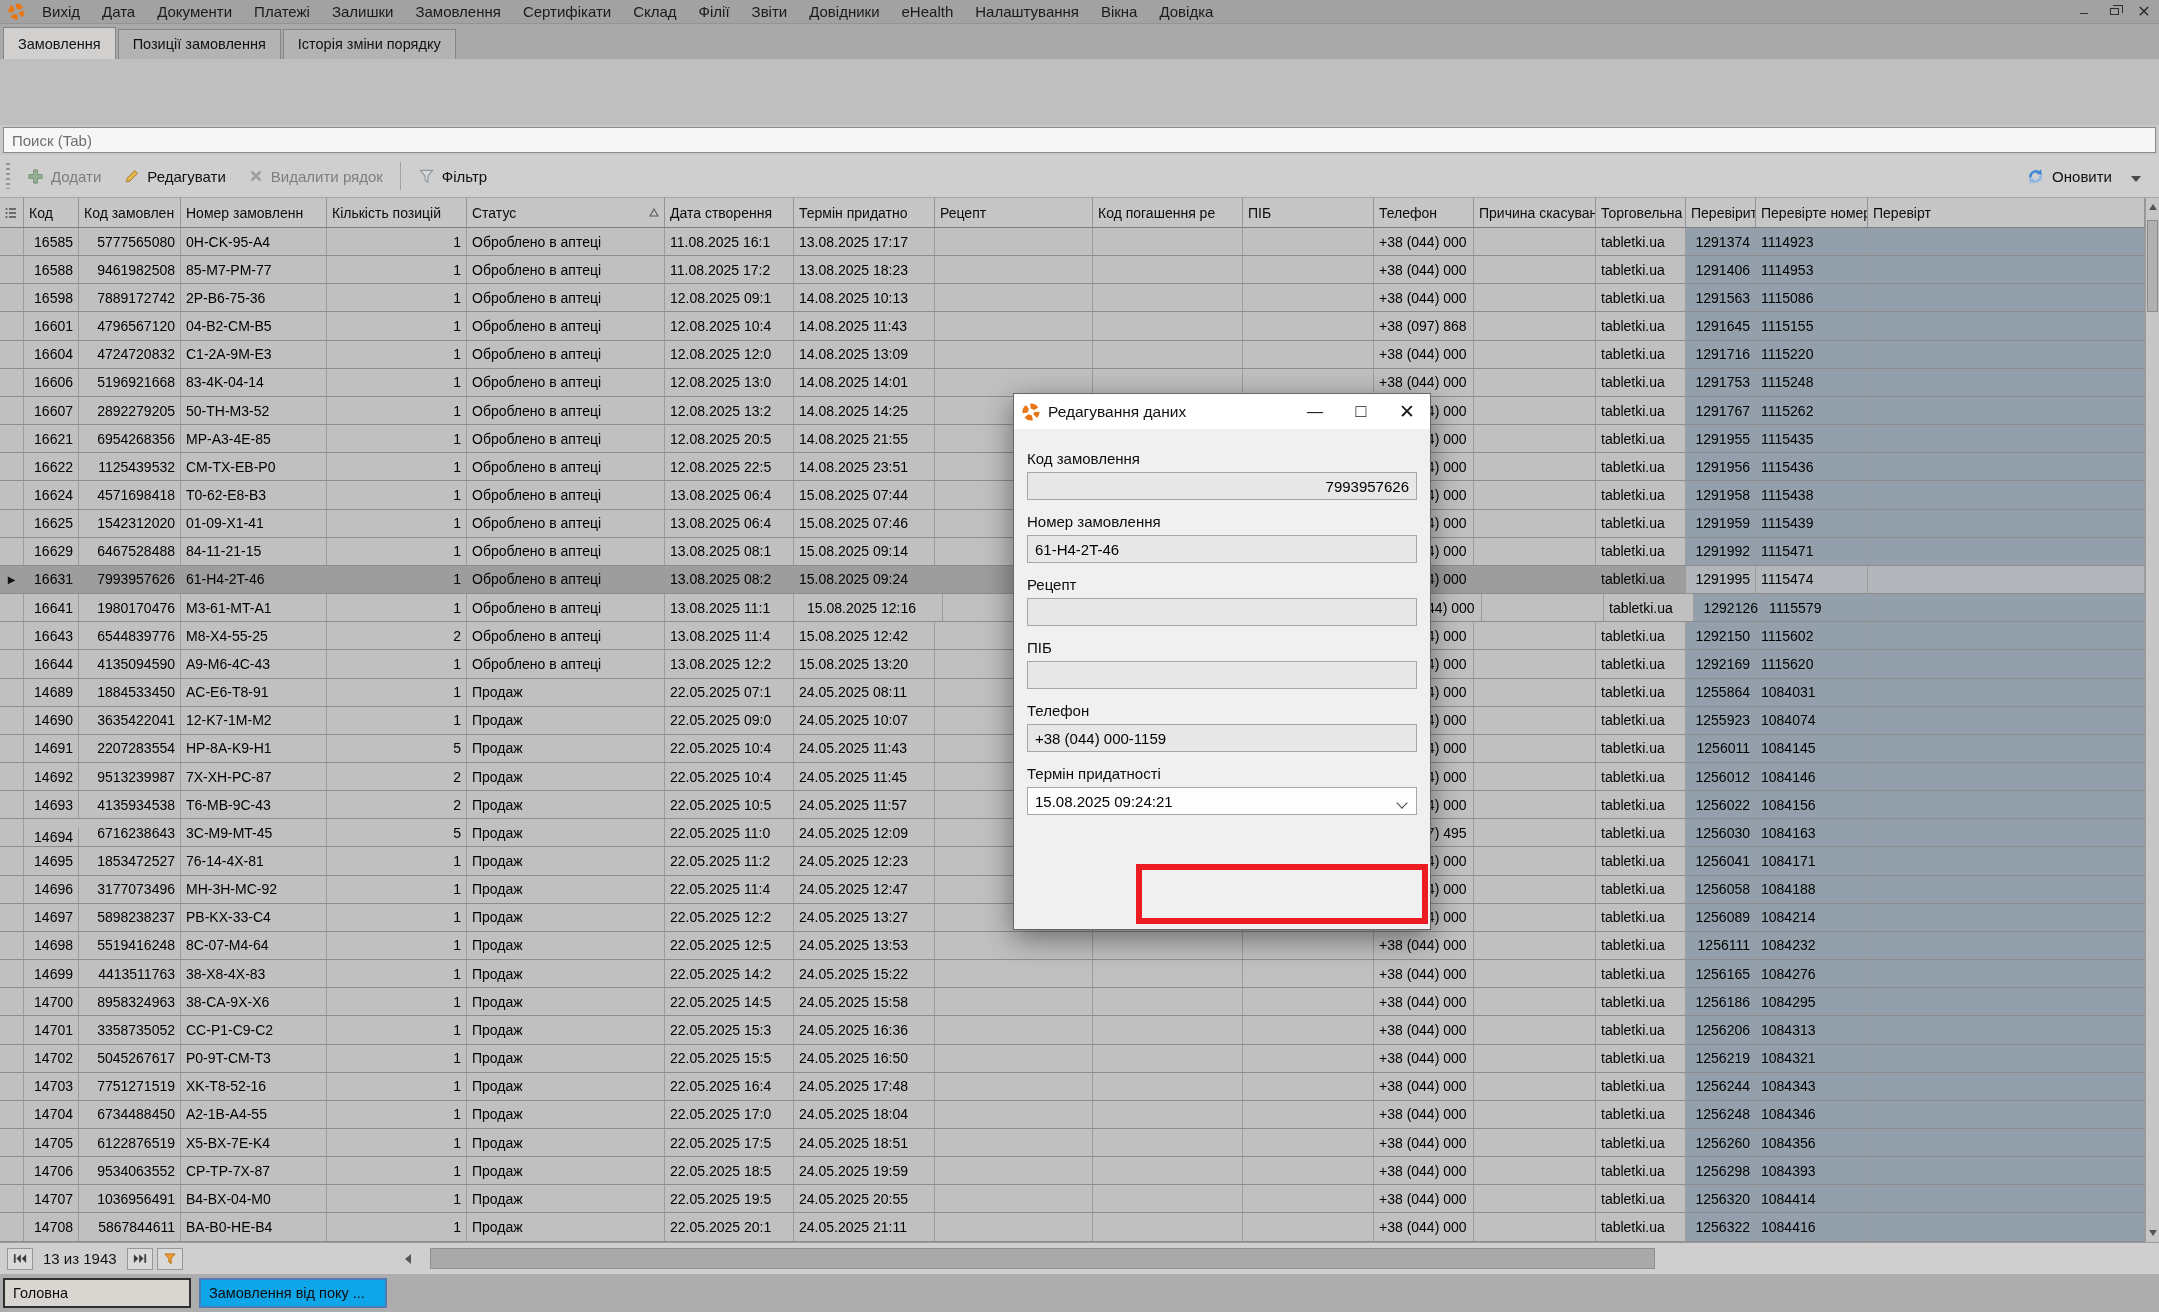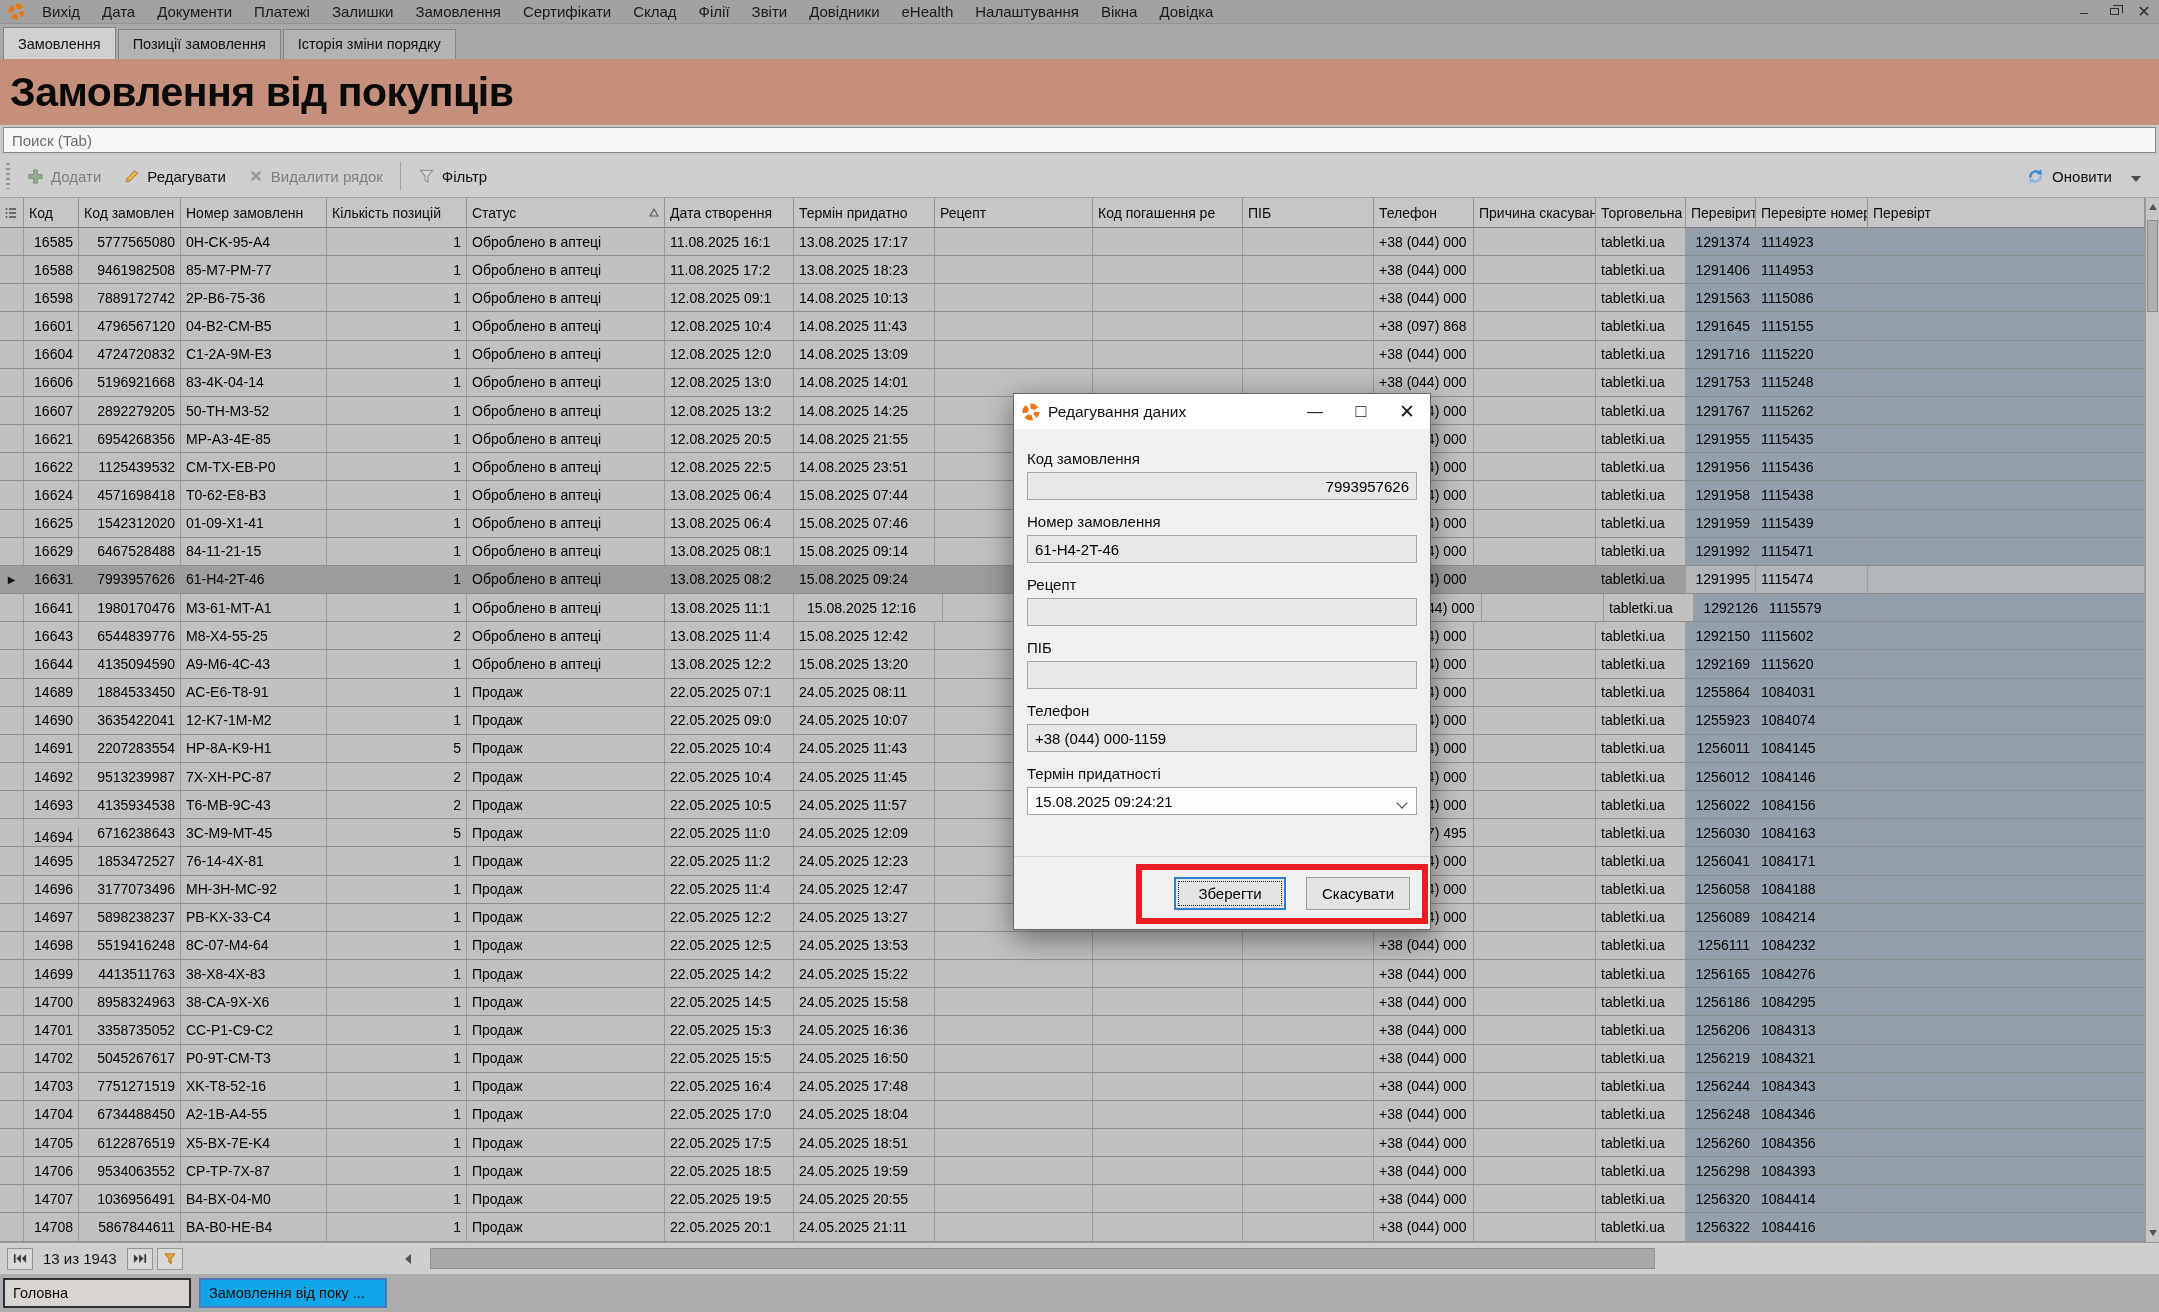--- a/index.html
+++ b/index.html
@@ -149,23 +149,20 @@
       <span class="wbtn" style="font-size:16px;">✕</span>
     </span>
   </div>
 
   <div class="tabstrip">
       <div class="tab active">Замовлення</div>
       <div class="tab">Позиції замовлення</div>
       <div class="tab">Історія зміни порядку</div>
     </div>
 
-  <div class="banner">
-    <span class="title">Замовлення від покупців</span>
-  </div>
 
   <div class="searchwrap">
     <input class="search" placeholder="Поиск (Tab)" style="">
   </div>
 
   <div class="toolbar">
     <span class="grip"></span>
     <span class="tbtn disabled">
       <span>
           <svg viewBox="0 0 18 18" width="17" height="17">
@@ -1047,20 +1044,16 @@
         <div class="fld-label">Телефон</div>
         <div class="fld-input">
           <span>+38 (044) 000-1159</span>
         </div>
         <div class="fld-label">Термін придатності</div>
         <div class="fld-input fld-combo">
           <span>15.08.2025 09:24:21</span>
           <span class="combo-chev"></span>
         </div>
       </div>
-    <div class="dlg-footer">
-      <span class="dlg-btn primary">Зберегти</span>
-      <span class="dlg-btn">Скасувати</span>
-    </div>
     <div class="red-annotation"></div>
   </div>
 
 </div>
 
 </body></html>

